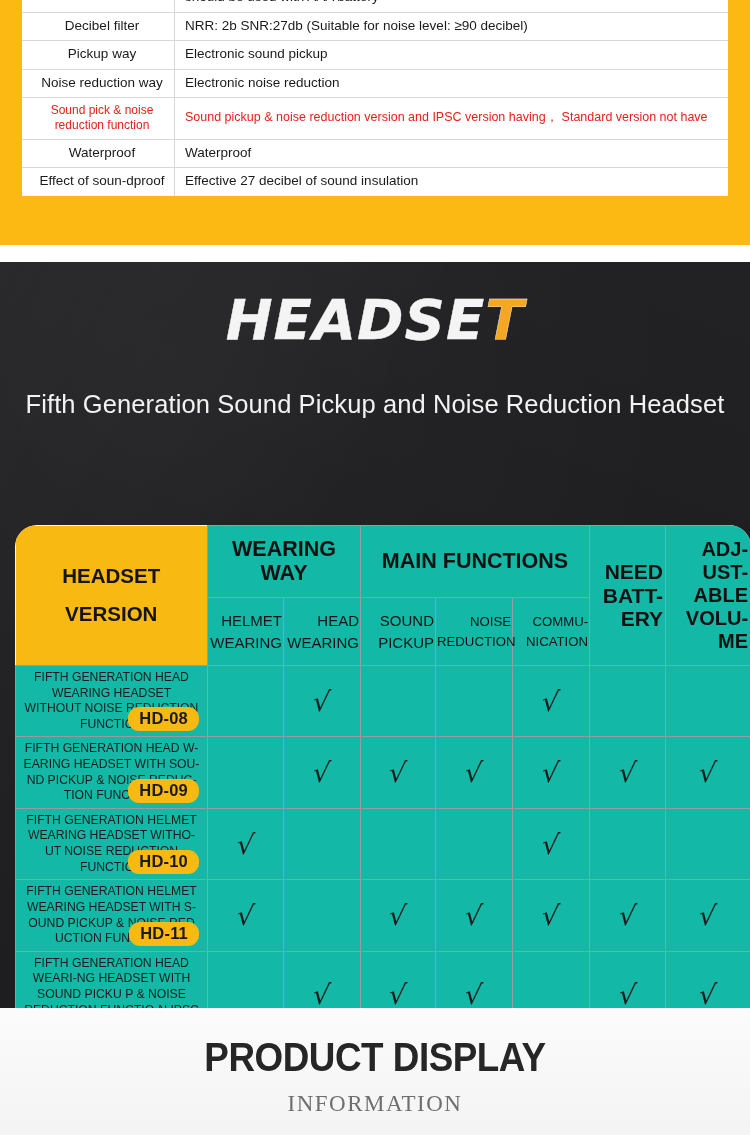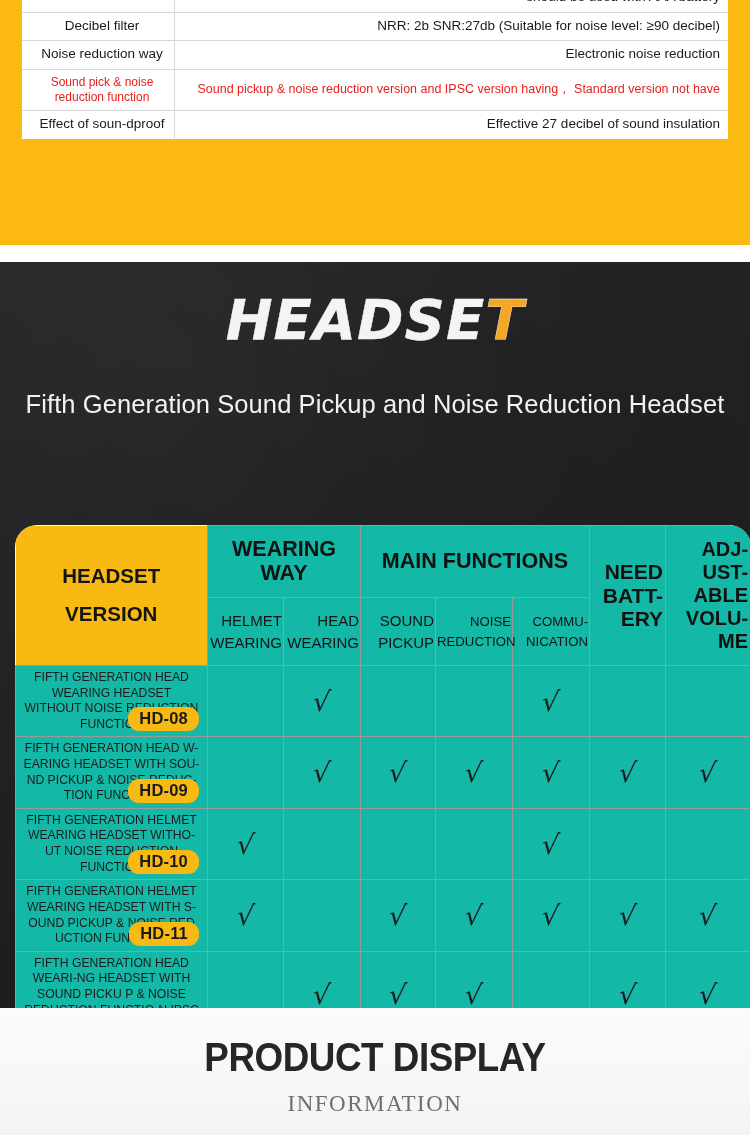--- a/index.html
+++ b/index.html
@@ -33,21 +33,21 @@
   }
   .spec-table tr td:first-child{
     width:136px;
     border-right:1px solid #d8d8d8;
     text-align:center;
     padding-left:12px;padding-right:4px;
   }
   .spec-table tr.red td{color:#e8201a;font-size:12.5px;}
   .spec-table tr.red td:first-child{font-size:12px;margin-left:16px;}
   .spec-table tr:last-child td{border-bottom:none;}
-  .spec-table td.val{text-align:right;padding-left:10px;}
+  .spec-table td.val{text-align:left;padding-left:10px;}
 
   
   .dark-section{
     position:absolute;left:0;top:262px;width:750px;height:763px;
     background:
       linear-gradient(118deg, rgba(255,255,255,0.028) 0%, rgba(255,255,255,0) 42%),
       linear-gradient(200deg, rgba(255,255,255,0.022) 0%, rgba(255,255,255,0) 48%),
       radial-gradient(ellipse at 22% 12%, rgba(255,255,255,0.035), rgba(255,255,255,0) 62%),
       #1d1d1f;
     overflow:hidden;
@@ -204,26 +204,34 @@
       <tbody>
         <tr>
           <td>Usage note</td>
           <td class="val">The headset should be used with PTT, the sound pickup and noise reduction version should be used with AAA battery</td>
         </tr>
         <tr>
           <td>Decibel filter</td>
           <td class="val">NRR: 2b SNR:27db (Suitable for noise level: ≥90 decibel)</td>
         </tr>
         <tr>
+          <td>Pickup way</td>
+          <td class="val">Electronic sound pickup</td>
+        </tr>
+        <tr>
           <td>Noise reduction way</td>
           <td class="val">Electronic noise reduction</td>
         </tr>
         <tr class="red">
           <td>Sound pick &amp; noise reduction function</td>
           <td class="val">Sound pickup &amp; noise reduction version and IPSC version having， Standard version not have</td>
+        </tr>
+        <tr>
+          <td>Waterproof</td>
+          <td class="val">Waterproof</td>
         </tr>
         <tr>
           <td>Effect of soun-dproof</td>
           <td class="val">Effective 27 decibel of sound insulation</td>
         </tr>
       </tbody>
     </table>
   </div>
 
   <div class="dark-section">

